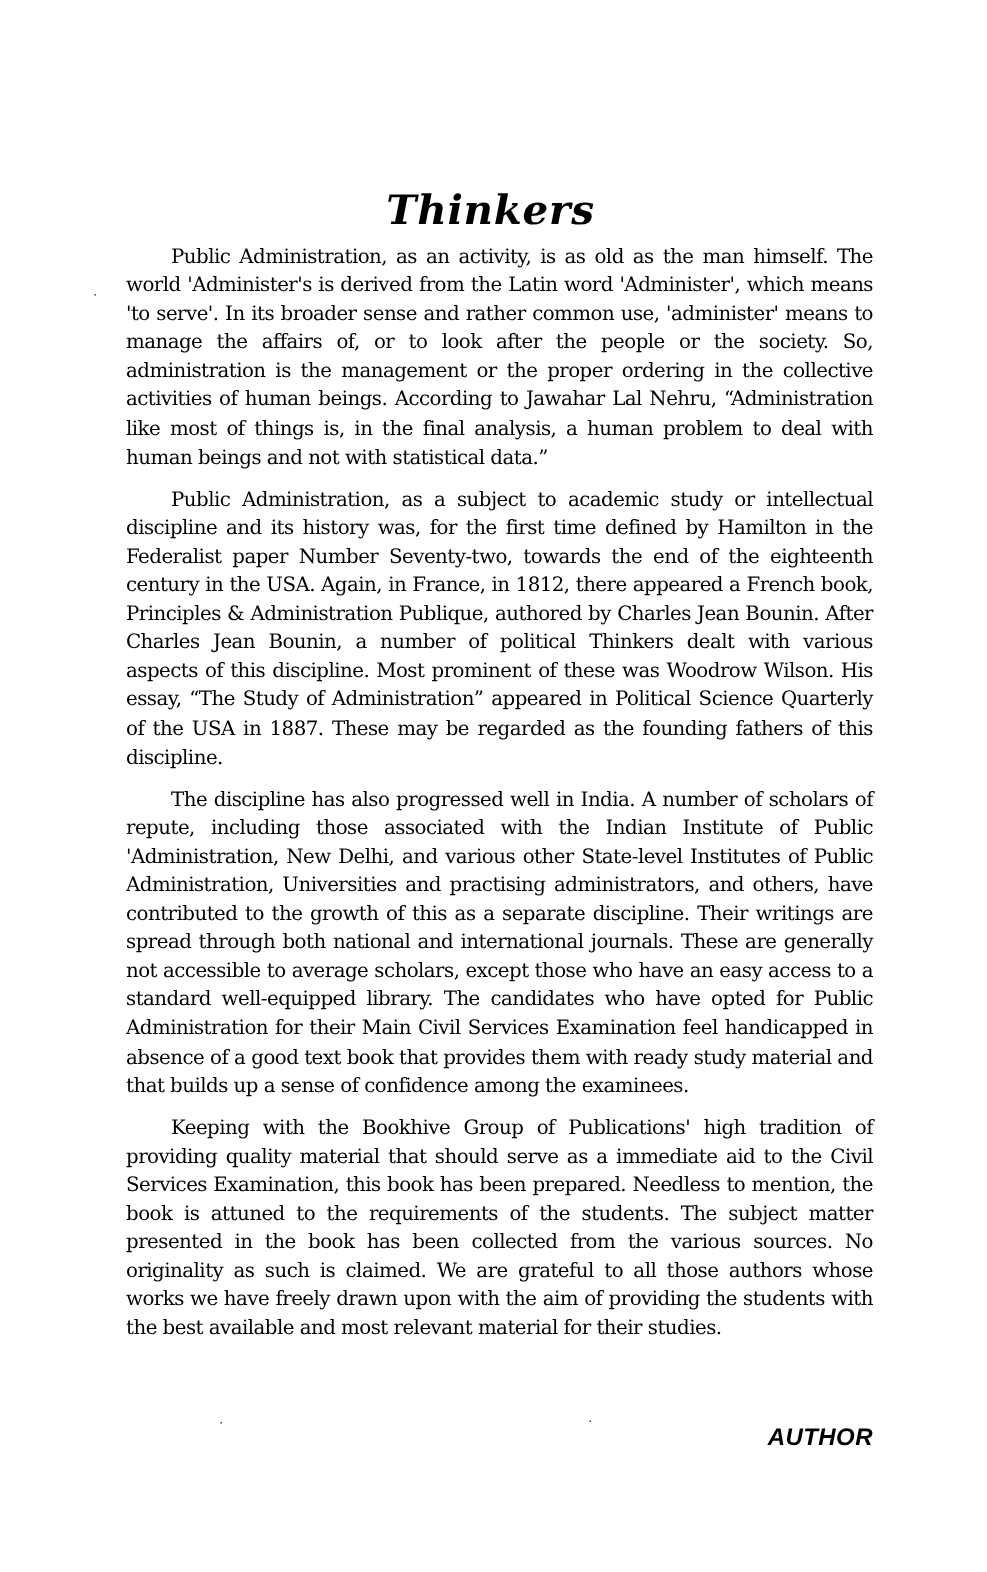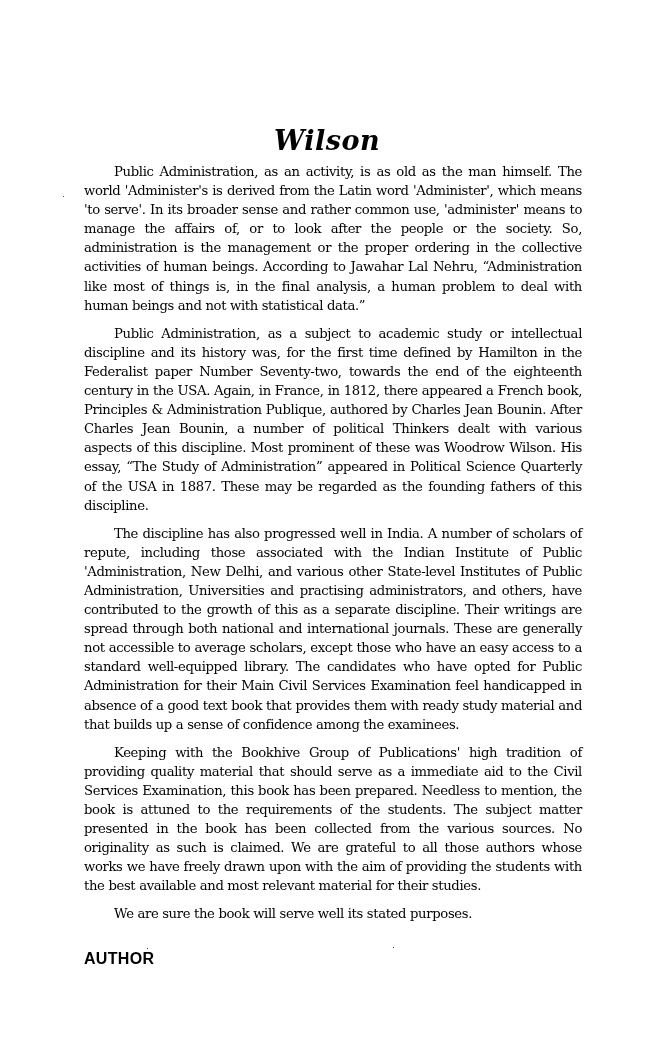--- a/index.html
+++ b/index.html
@@ -35,44 +35,44 @@
       font-size: 13.2px;
       line-height: 19.1px;
       text-align: justify;
       text-indent: 30px;
       margin: 0 0 9px 12px;
       letter-spacing: -0.35px;
       word-spacing: 0px;
     }
     .signature {
       position: absolute;
-      left: 12px;
+      left: 0;
       top: 832px;
       width: 510px;
-      text-align: left;
+      text-align: right;
       font-family: "Liberation Sans", sans-serif;
       font-weight: bold;
+      font-style: italic;
       font-size: 16px;
       letter-spacing: 0.3px;
     }
     .speck {
       position: absolute;
       width: 1px;
       height: 1px;
       background: #444;
     }
   </style>
 </head>
 <body>
 
 <div class="page">
-  <div class="title">Wilson</div>
+  <div class="title">Thinkers</div>
   <p class="para">Public Administration, as an activity, is as old as the man himself. The world 'Administer's is derived from the Latin word 'Administer', which means 'to serve'. In its broader sense and rather common use, 'administer' means to manage the affairs of, or to look after the people or the society. So, administration is the management or the proper ordering in the collective activities of human beings. According to Jawahar Lal Nehru, “Administration like most of things is, in the final analysis, a human problem to deal with human beings and not with statistical data.”</p>
   <p class="para">Public Administration, as a subject to academic study or intellectual discipline and its history was, for the first time defined by Hamilton in the Federalist paper Number Seventy-two, towards the end of the eighteenth century in the USA. Again, in France, in 1812, there appeared a French book, Principles &amp; Administration Publique, authored by Charles Jean Bounin. After Charles Jean Bounin, a number of political Thinkers dealt with various aspects of this discipline. Most prominent of these was Woodrow Wilson. His essay, “The Study of Administration” appeared in Political Science Quarterly of the USA in 1887. These may be regarded as the founding fathers of this discipline.</p>
   <p class="para">The discipline has also progressed well in India. A number of scholars of repute, including those associated with the Indian Institute of Public 'Administration, New Delhi, and various other State-level Institutes of Public Administration, Universities and practising administrators, and others, have contributed to the growth of this as a separate discipline. Their writings are spread through both national and international journals. These are generally not accessible to average scholars, except those who have an easy access to a standard well-equipped library. The candidates who have opted for Public Administration for their Main Civil Services Examination feel handicapped in absence of a good text book that provides them with ready study material and that builds up a sense of confidence among the examinees.</p>
   <p class="para">Keeping with the Bookhive Group of Publications' high tradition of providing quality material that should serve as a immediate aid to the Civil Services Examination, this book has been prepared. Needless to mention, the book is attuned to the requirements of the students. The subject matter presented in the book has been collected from the various sources. No originality as such is claimed. We are grateful to all those authors whose works we have freely drawn upon with the aim of providing the students with the best available and most relevant material for their studies.</p>
-  <p class="para">We are sure the book will serve well its stated purposes.</p>
   <div class="signature">AUTHOR</div>
 </div>
 
 <div class="speck" style="left:63px; top:196px;"></div>
 <div class="speck" style="left:147px; top:948px;"></div>
 <div class="speck" style="left:393px; top:947px;"></div>
 
 </body></html>

